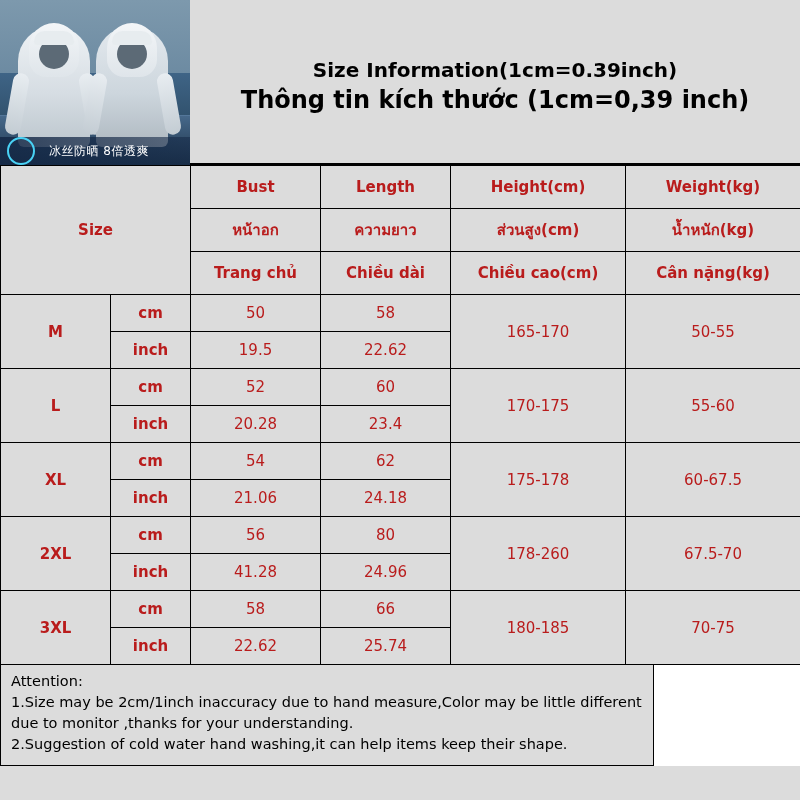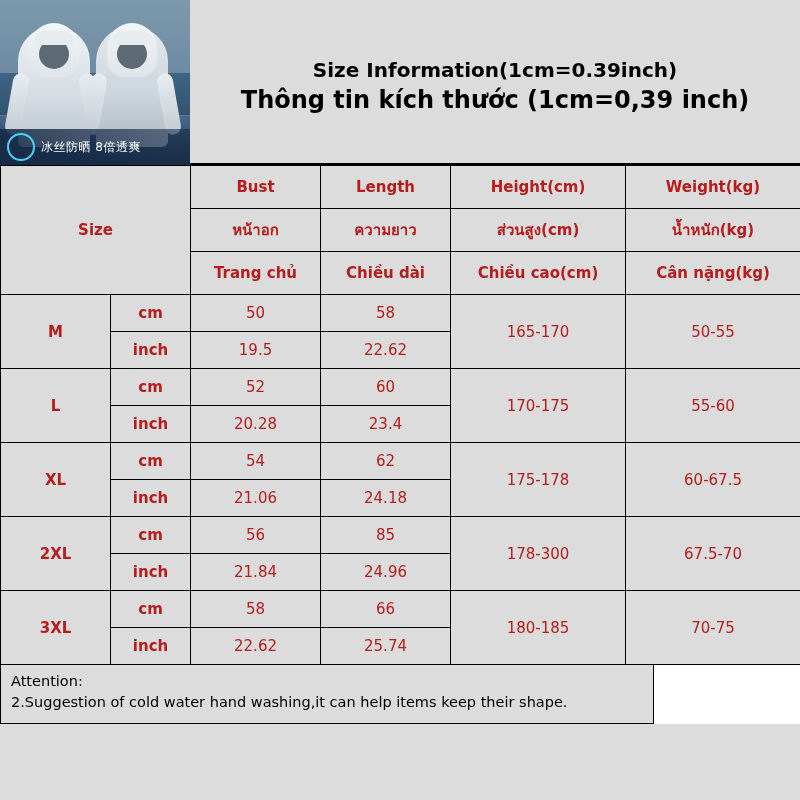--- a/index.html
+++ b/index.html
@@ -92,25 +92,25 @@
     border-radius: 8px;
     background: linear-gradient(180deg,#e8edf1 0%,#c3ccd3 100%);
   }
   .model .arm-l { left: -9px; transform: rotate(10deg); }
   .model .arm-r { right: -9px; transform: rotate(-10deg); }
 
   .badge-strip {
     position: absolute;
     left: 0; bottom: 0;
     width: 100%;
-    height: 36px;
+    height: 28px;
     background: linear-gradient(90deg, rgba(20,40,70,.86), rgba(20,40,70,.55));
     display: flex;
     align-items: center;
-    gap: 6px;
+    gap: 14px;
     padding-left: 7px;
     box-sizing: border-box;
   }
   .badge-ring {
     width: 24px; height: 24px;
     border: 2.5px solid #49d2f5;
     border-radius: 50%;
     flex: 0 0 24px;
   }
   .badge-text {
@@ -323,27 +323,27 @@
       <tr>
         <td class="unit">inch</td>
         <td class="val">21.06</td>
         <td class="val">24.18</td>
       </tr>
 
       <tr>
         <td class="sizename" rowspan="2">2XL</td>
         <td class="unit">cm</td>
         <td class="val">56</td>
-        <td class="val">85</td>
-        <td class="val" rowspan="2">178-300</td>
+        <td class="val">80</td>
+        <td class="val" rowspan="2">178-260</td>
         <td class="val" rowspan="2">67.5-70</td>
       </tr>
       <tr>
         <td class="unit">inch</td>
-        <td class="val">21.84</td>
+        <td class="val">41.28</td>
         <td class="val">24.96</td>
       </tr>
 
       <tr>
         <td class="sizename" rowspan="2">3XL</td>
         <td class="unit">cm</td>
         <td class="val">58</td>
         <td class="val">66</td>
         <td class="val" rowspan="2">180-185</td>
         <td class="val" rowspan="2">70-75</td>
@@ -351,17 +351,18 @@
       <tr>
         <td class="unit">inch</td>
         <td class="val">22.62</td>
         <td class="val">25.74</td>
       </tr>
     </tbody>
   </table>
 
   <div class="attention">
     <div class="ln">Attention:</div>
+    <div class="ln">1.Size may be 2cm/1inch inaccuracy due to hand measure,Color may be little different due to monitor ,thanks for your understanding.</div>
     <div class="ln">2.Suggestion of cold water hand washing,it can help items keep their shape.</div>
   </div>
 
   <div class="filler"></div>
 </div>
 
 </body></html>

